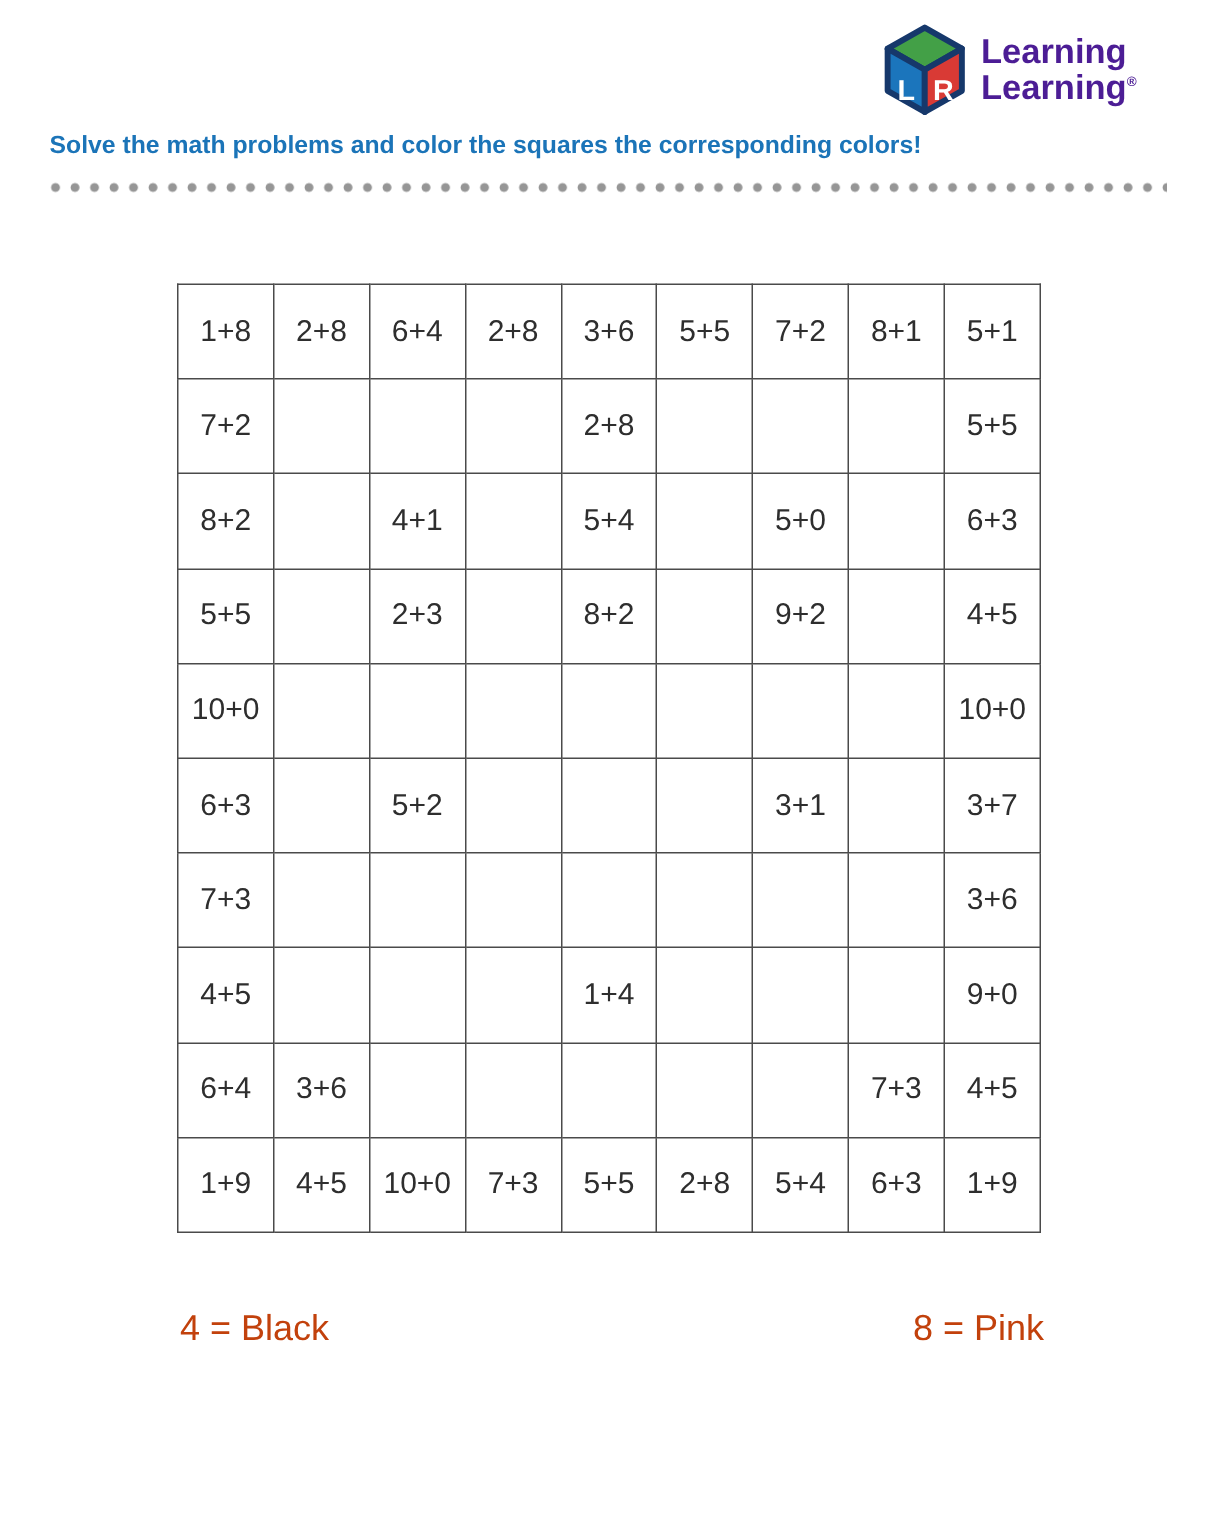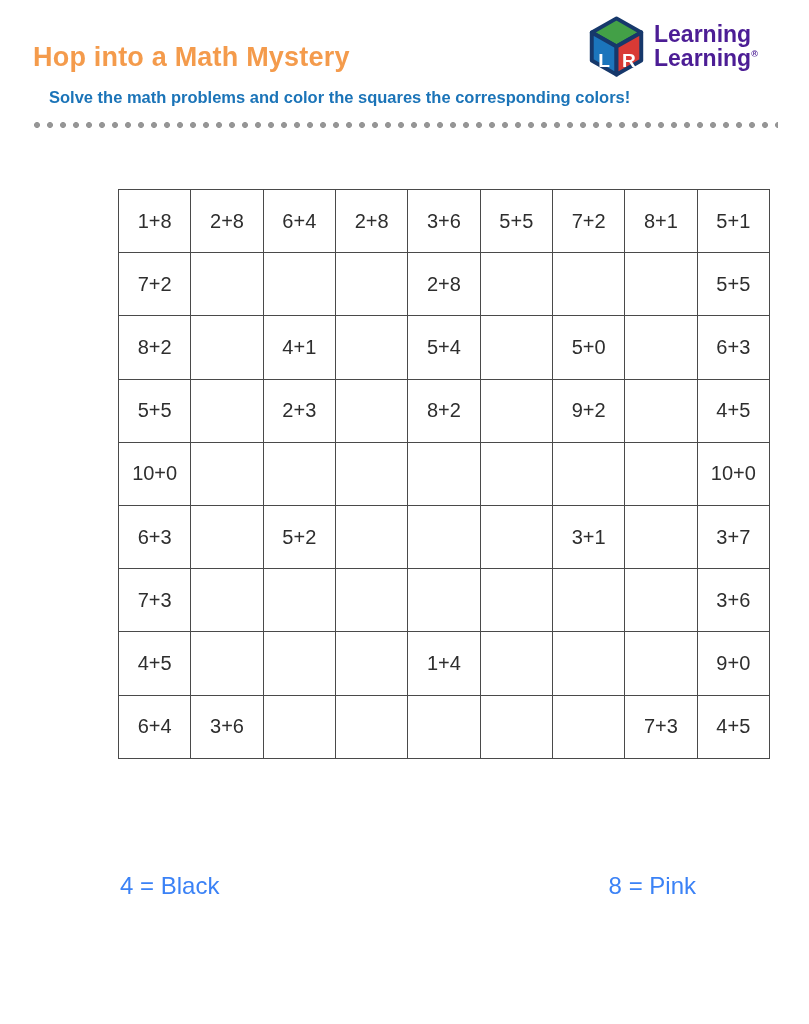--- a/index.html
+++ b/index.html
@@ -21,21 +21,20 @@
     color: #F49B4C;
     letter-spacing: 0.2px;
   }
   .subtitle {
     position: absolute;
     left: 33px;
     top: 88px;
     font-size: 16.5px;
     font-weight: bold;
     color: #1B74B8;
-    margin-left: 16px;
   }
   .divider {
     position: absolute;
     left: 33px;
     top: 121px;
     width: 745px;
     height: 8px;
     background-image: radial-gradient(circle at 4px 4px, #969696 2.7px, transparent 3.2px);
     background-size: 13px 8px;
     background-repeat: repeat-x;
@@ -59,21 +58,21 @@
   }
   .logo-text .reg {
     font-size: 9px;
     vertical-align: super;
     font-weight: bold;
   }
   table.math-grid {
     position: absolute;
     left: 118px;
     top: 189px;
-    width: 652px;
+    width: 576px;
     border-collapse: collapse;
     table-layout: fixed;
   }
   table.math-grid td {
     border: 1px solid #4a4a4a;
     height: 63.2px;
     text-align: center;
     vertical-align: middle;
     font-size: 20px;
     color: #2e2e2e;
@@ -81,29 +80,28 @@
   }
   .legend {
     position: absolute;
     left: 120px;
     top: 872px;
     width: 576px;
     display: flex;
     justify-content: space-between;
     align-items: baseline;
     font-size: 24px;
-    color: #3b82f6;
+    color: #c2410c;
   }
 </style>
 </head>
 <body>
 
 <div class="page">
 
-  <div class="title">Hop into a Math Mystery</div>
 
   <div class="subtitle">Solve the math problems and color the squares the corresponding colors!</div>
 
   <div class="divider"></div>
 
   <div class="logo">
     <svg class="logo-cube" viewBox="0 0 100 112" aria-hidden="true">
       <polygon points="50,6 94,31 50,56 6,31" fill="#43A047" stroke="#16386B" stroke-width="7" stroke-linejoin="round"></polygon>
       <polygon points="6,31 50,56 50,106 6,81" fill="#1B75BC" stroke="#16386B" stroke-width="7" stroke-linejoin="round"></polygon>
       <polygon points="94,31 94,81 50,106 50,56" fill="#D93A35" stroke="#16386B" stroke-width="7" stroke-linejoin="round"></polygon>
@@ -210,20 +208,31 @@
           <td>6+4</td>
           <td>3+6</td>
           <td></td>
           <td></td>
           <td></td>
           <td></td>
           <td></td>
           <td>7+3</td>
           <td>4+5</td>
         </tr>
+        <tr>
+          <td>1+9</td>
+          <td>4+5</td>
+          <td>10+0</td>
+          <td>7+3</td>
+          <td>5+5</td>
+          <td>2+8</td>
+          <td>5+4</td>
+          <td>6+3</td>
+          <td>1+9</td>
+        </tr>
       </tbody>
   </table>
 
   <div class="legend">
     <span>4 = Black</span>
     <span>8 = Pink</span>
   </div>
 
 </div>
 

